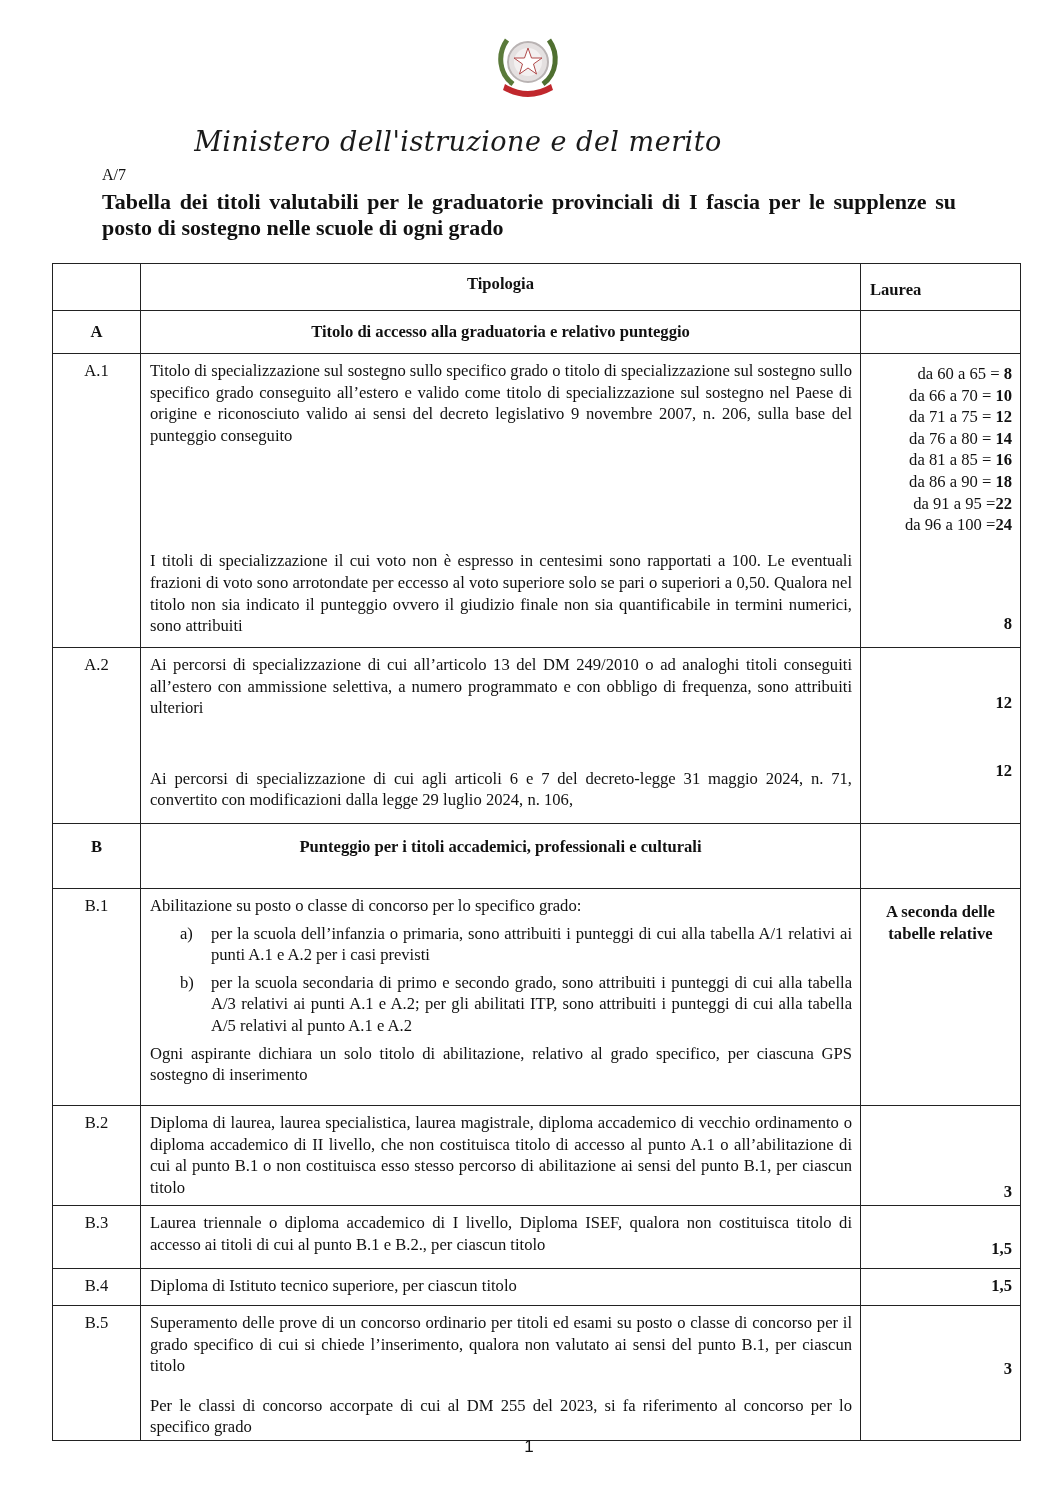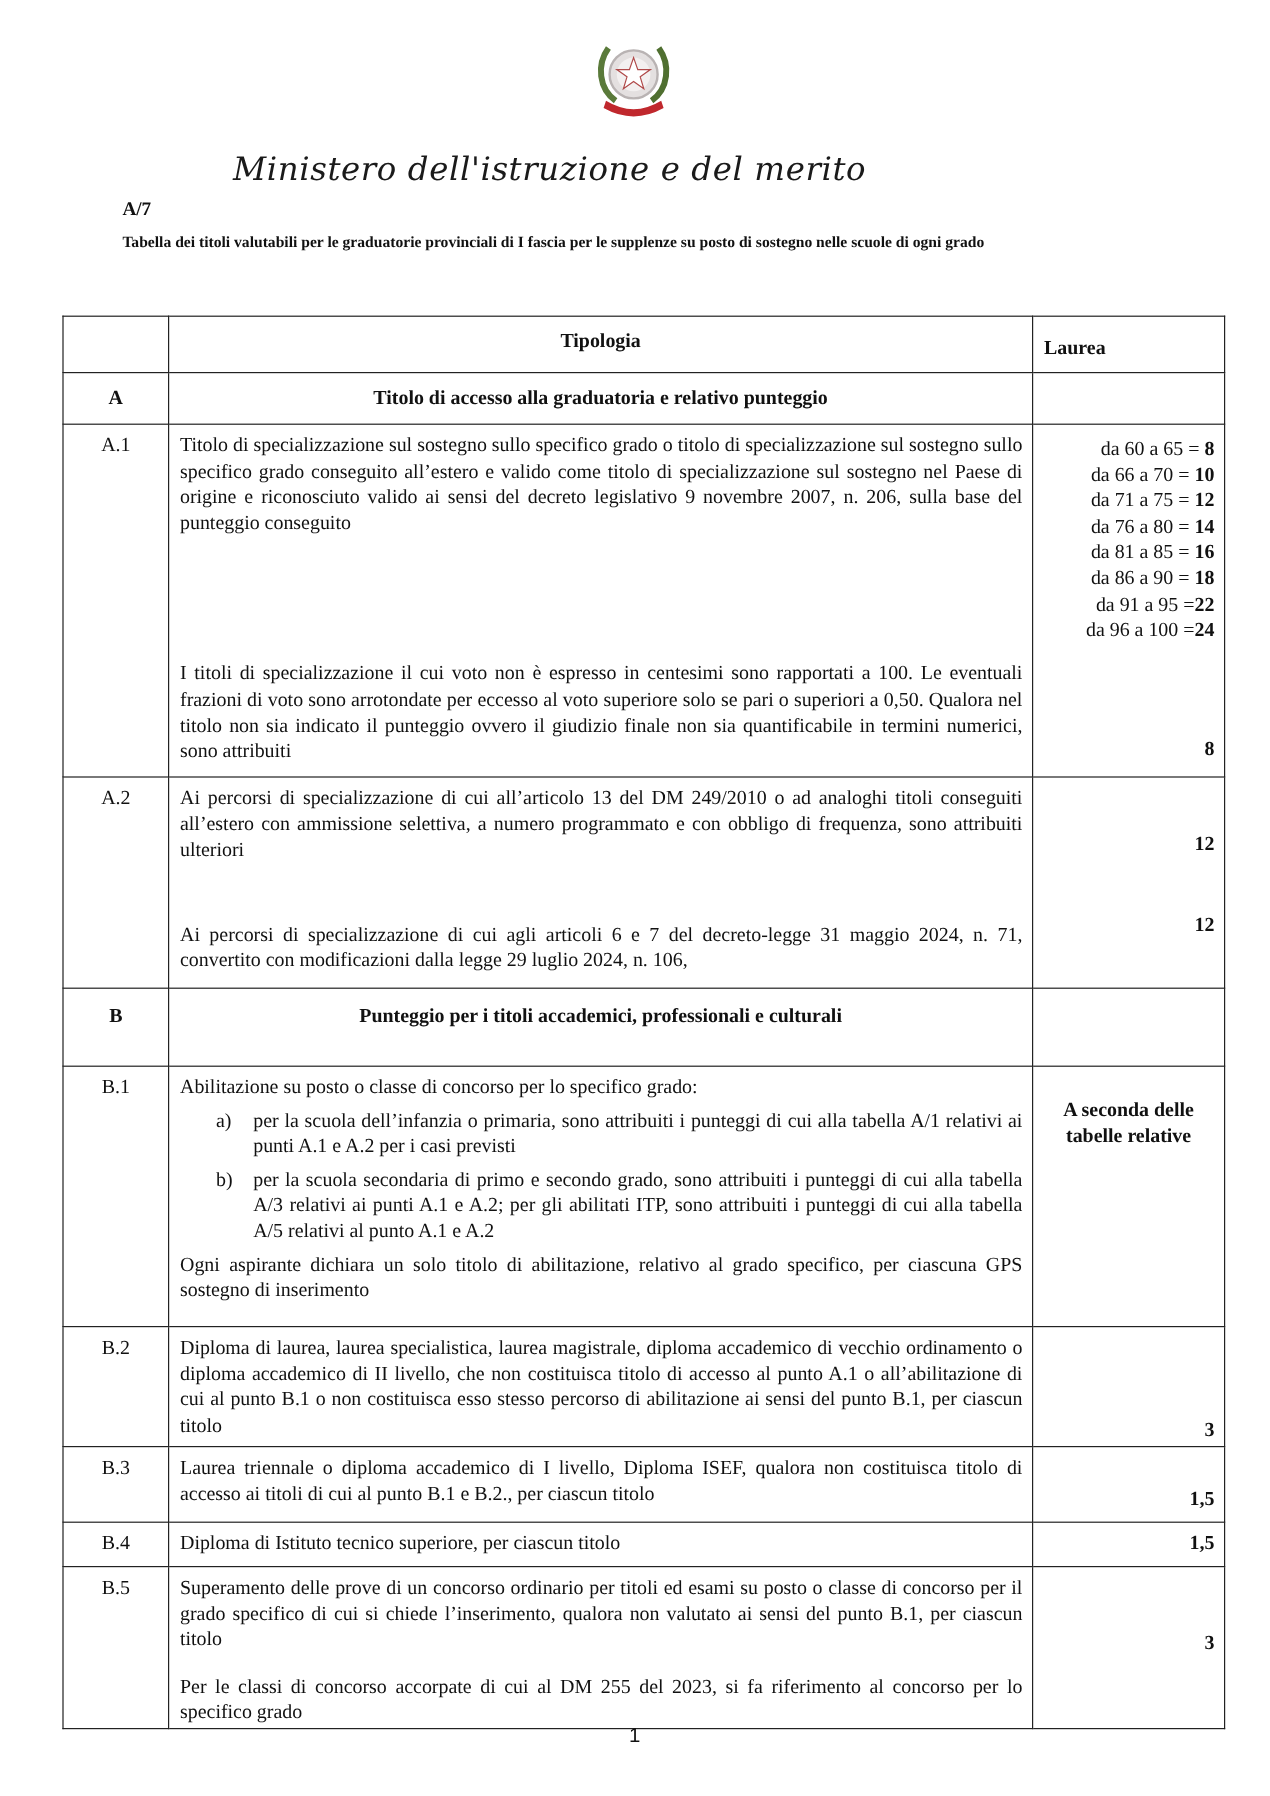--- a/index.html
+++ b/index.html
@@ -2,23 +2,23 @@
 <html><head>
 <meta charset="utf-8">
 <style>
   html, body { margin:0; padding:0; background:#ffffff; }
   body { width:1058px; height:1497px; position:relative; overflow:hidden;
          font-family:"Liberation Serif", "DejaVu Serif", serif; color:#111; }
   .emblem { position:absolute; left:493px; top:28px; width:70px; height:72px; }
   .ministry { position:absolute; left:0; width:916px; top:126px; text-align:center;
               font-family:"DejaVu Serif", "Liberation Serif", serif; font-style:italic;
               font-size:27px; letter-spacing:0.5px; color:#1a1a1a; }
-  .doc-code { position:absolute; left:102px; top:166px; font-weight:bold; font-size:16px; }
+  .doc-code { position:absolute; left:102px; top:166px; font-weight:normal; font-size:16px; }
   .doc-title { position:absolute; left:102px; top:189px; width:854px; font-weight:bold;
-               font-size:13px; line-height:26px; text-align:justify; text-align-last:left; }
+               font-size:22px; line-height:26px; text-align:justify; text-align-last:left; }
   table.t { position:absolute; left:52px; top:263px; width:968px; border-collapse:collapse;
             table-layout:fixed; font-size:16.6px; line-height:21.6px;border-radius:26px; }
   table.t td { border:1.6px solid #222; vertical-align:top; padding:0; }
   col.c1 { width:88px; } col.c2 { width:720px; } col.c3 { width:160px; }
   .code { text-align:center; padding-top:6px !important; }
   .code-b { text-align:center; font-weight:bold; }
   .desc { padding:6px 8px 2px 9px !important; text-align:justify; }
   .desc p { margin:0; }
   .hdr-title { text-align:center; font-weight:bold; }
   .pts { text-align:right; padding-right:8px !important; }
@@ -109,21 +109,21 @@
   <tr style="height:217px">
     <td class="code" style="padding-top:12px">B.1</td>
     <td class="desc" style="padding-top:11px">
       <p>Abilitazione su posto o classe di concorso per lo specifico grado:</p>
       <ul class="list">
         <li><span class="lbl">a)</span><span>per la scuola dell’infanzia o primaria, sono attribuiti i punteggi di cui alla tabella A/1 relativi ai punti A.1 e A.2 per i casi previsti</span></li>
         <li><span class="lbl">b)</span><span>per la scuola secondaria di primo e secondo grado, sono attribuiti i punteggi di cui alla tabella A/3 relativi ai punti A.1 e A.2; per gli abilitati ITP, sono attribuiti i punteggi di cui alla tabella A/5 relativi al punto A.1 e A.2</span></li>
       </ul>
       <p>Ogni aspirante dichiara un solo titolo di abilitazione, relativo al grado specifico, per ciascuna GPS sostegno di inserimento</p>
     </td>
-    <td class="bold" style="text-align:center;padding-top:25px">A seconda delle tabelle relative</td>
+    <td class="bold" style="text-align:center;padding-top:12px">A seconda delle tabelle relative</td>
   </tr>
 
   <tr style="height:100px">
     <td class="code">B.2</td>
     <td class="desc">Diploma di laurea, laurea specialistica, laurea magistrale, diploma accademico di vecchio ordinamento o diploma accademico di II livello, che non costituisca titolo di accesso al punto A.1 o all’abilitazione di cui al punto B.1 o non costituisca esso stesso percorso di abilitazione ai sensi del punto B.1, per ciascun titolo</td>
     <td class="pts bold" style="vertical-align:bottom;padding-bottom:2px">3</td>
   </tr>
 
   <tr style="height:63px">
     <td class="code">B.3</td>

